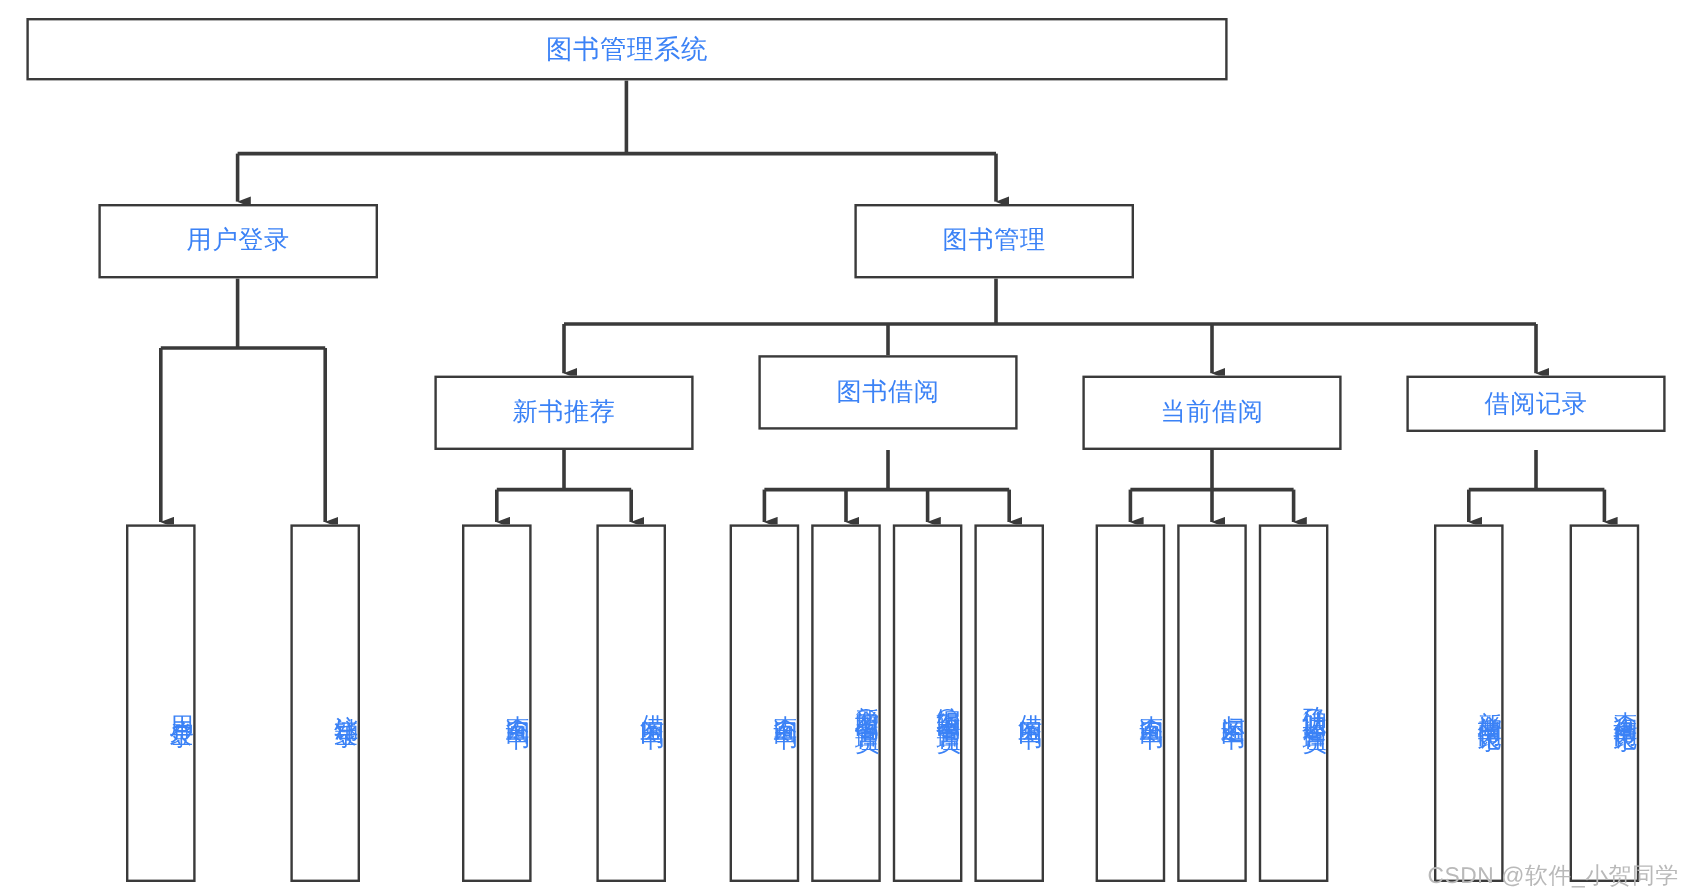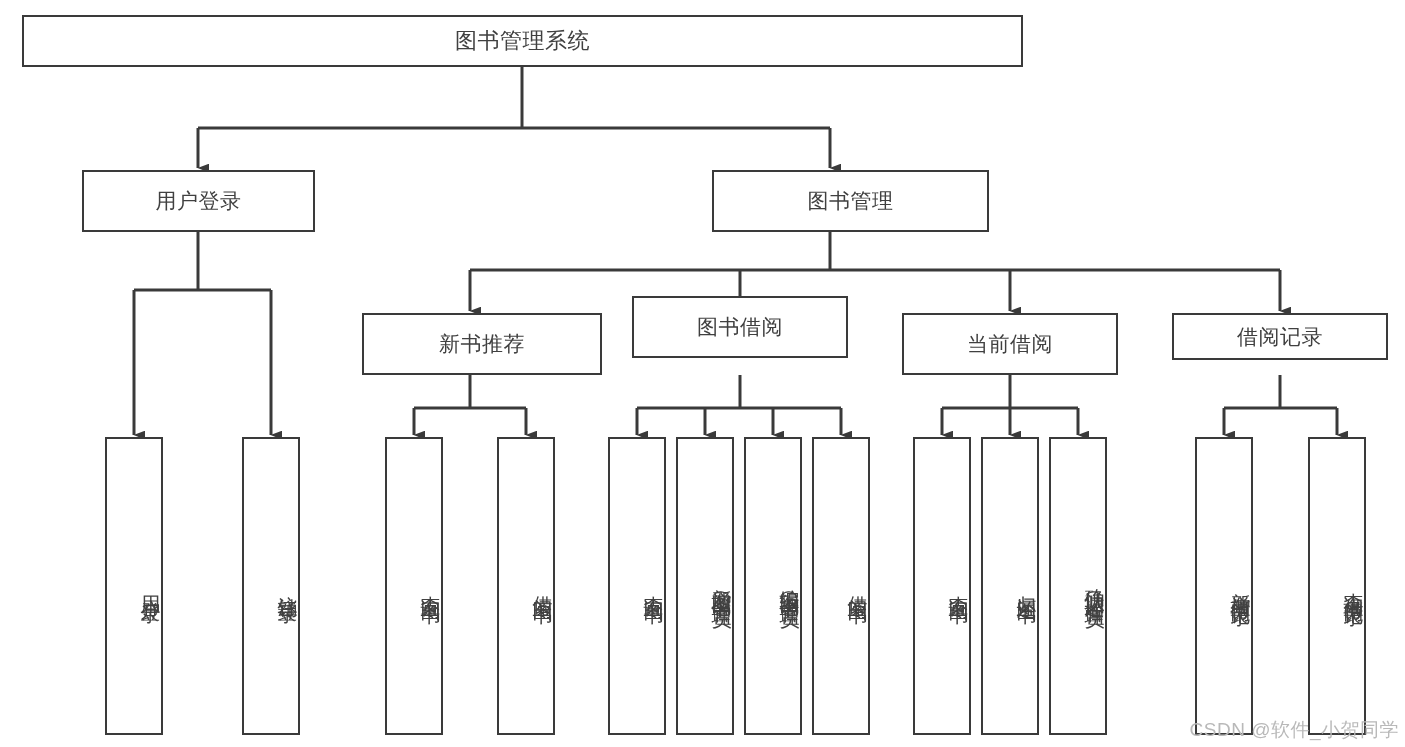--- a/index.html
+++ b/index.html
@@ -24,21 +24,21 @@
     top: 0;
     width: 1405px;
     height: 747px;
     pointer-events: none;
   }
   .node {
     position: absolute;
     box-sizing: border-box;
     border: 2px solid #3a3a3a;
     background: #ffffff;
-    color: #404040;
+    color: #3b82f6;
     display: flex;
     align-items: center;
     justify-content: center;
     text-align: center;
     z-index: 2;
   }
   .node.h {
     font-size: 21px;
     line-height: 1.2;
     letter-spacing: 0.5px;
@@ -128,25 +128,25 @@
     </g>
   </svg>
 
   <div class="node h root" style="left:22px; top:15px; width:1001px; height:52px;">
     <span>图书管理系统</span>
   </div>
 
   <div class="node h" style="left:82px; top:170px; width:233px; height:62px;">
     <span>用户登录</span>
   </div>
-  <div class="node h" style="left:712px; top:170px; width:277px; height:62px;">
+  <div class="node h" style="left:712px; top:170px; width:233px; height:62px;">
     <span>图书管理</span>
   </div>
 
-  <div class="node h" style="left:362px; top:313px; width:240px; height:62px;">
+  <div class="node h" style="left:362px; top:313px; width:216px; height:62px;">
     <span>新书推荐</span>
   </div>
   <div class="node h" style="left:632px; top:296px; width:216px; height:62px;">
     <span>图书借阅</span>
   </div>
   <div class="node h" style="left:902px; top:313px; width:216px; height:62px;align-items:center;">
     <span>当前借阅</span>
   </div>
   <div class="node h" style="left:1172px; top:313px; width:216px; height:47px;">
     <span>借阅记录</span>

